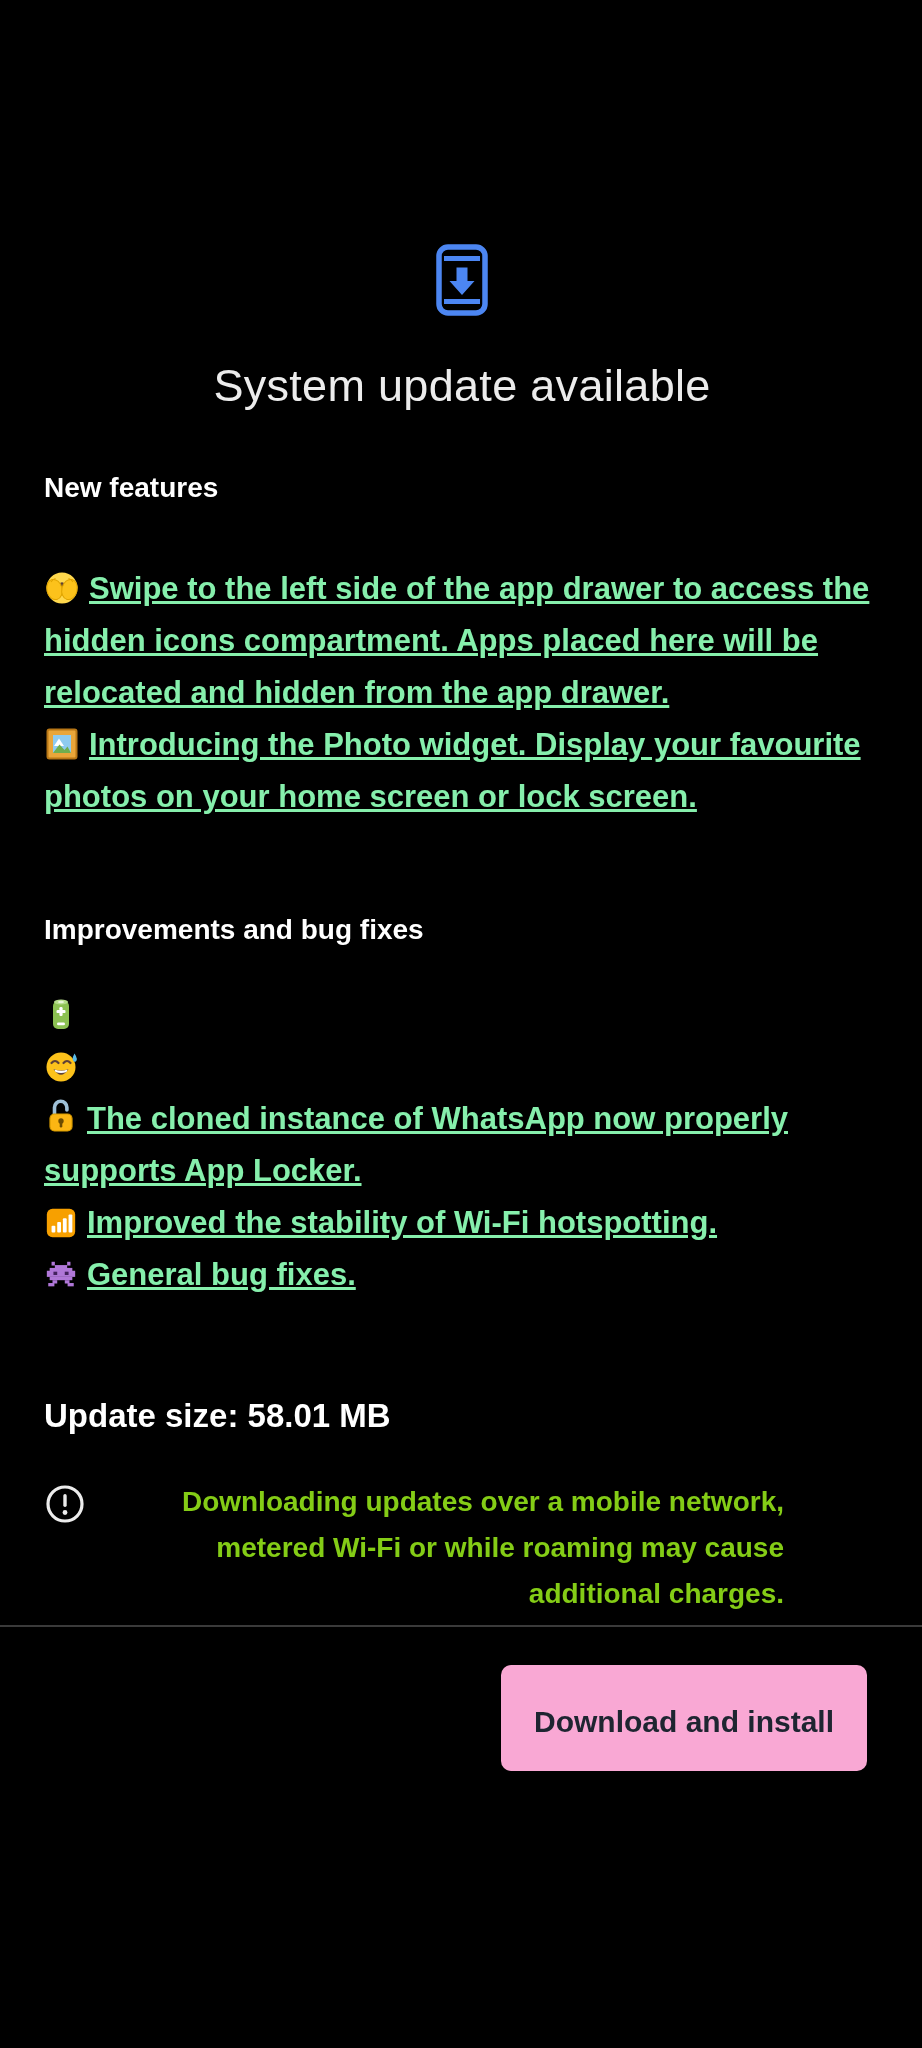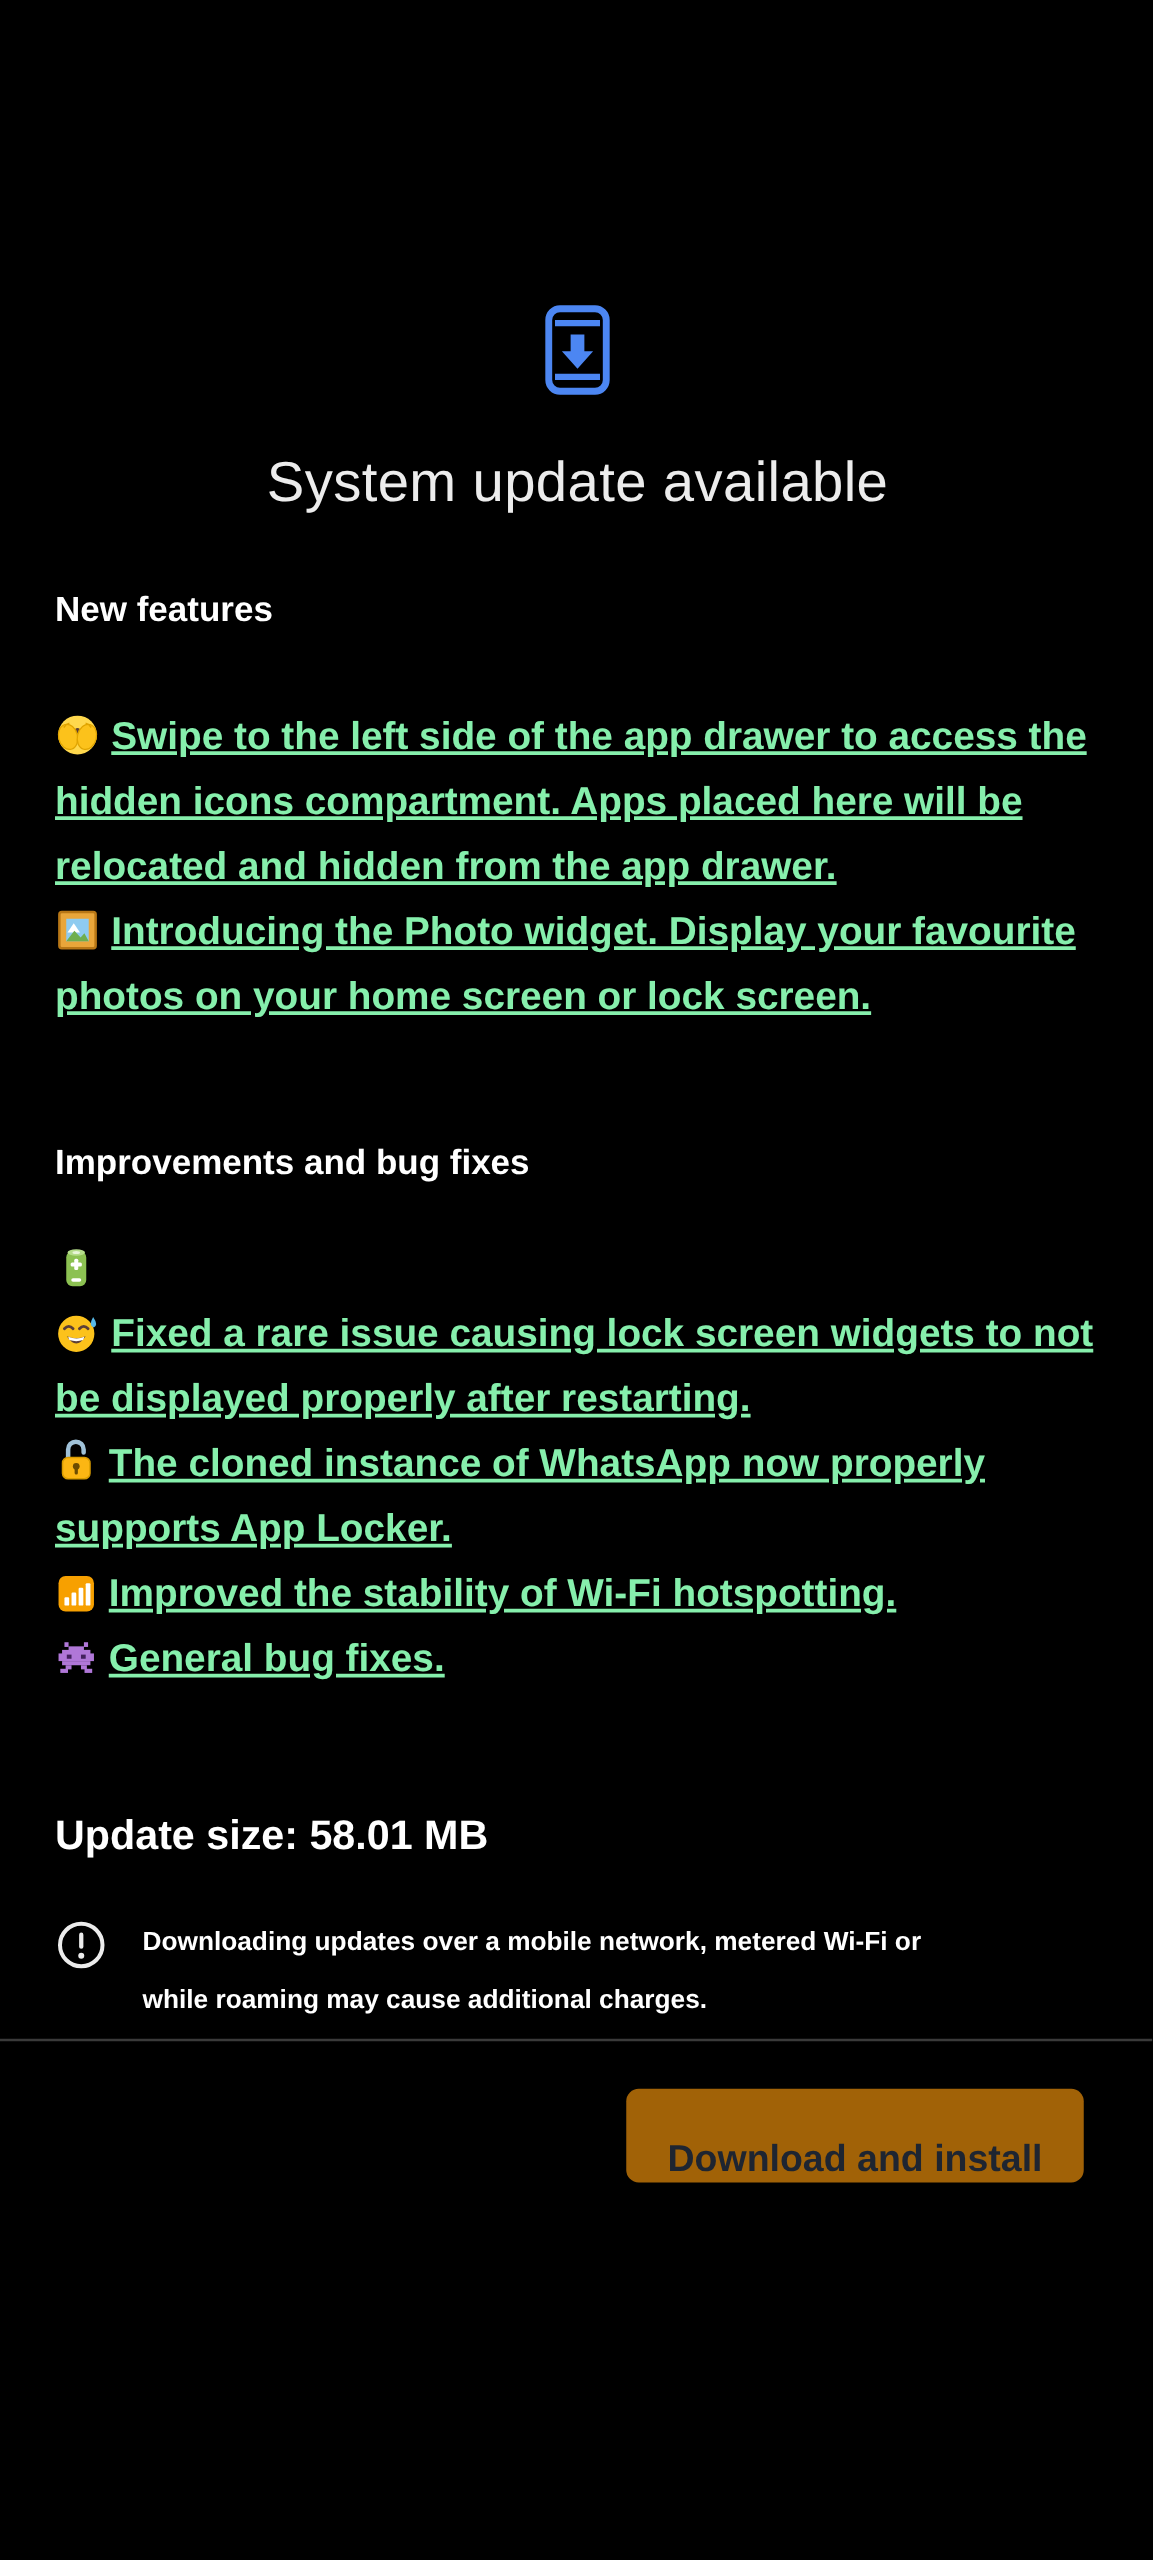--- a/index.html
+++ b/index.html
@@ -28,28 +28,28 @@
     display:inline-block;vertical-align:-7px;margin-right:9px;
   }
   .update-size{
     margin:92px 0 0;font-size:33px;font-weight:700;color:#ffffff;line-height:46px;
   }
   .notice{
     margin-top:40px;display:flex;align-items:flex-start;
   }
   .notice-icon{flex:0 0 auto;margin-top:4px;}
   .notice-text{
-    margin:0 0 0 28px;max-width:670px;font-size:21px;font-weight:700;
-    color:#ffffff;line-height:46px;
+    margin:0 0 0 28px;max-width:670px;font-size:28px;font-weight:700;
+    color:#84cc16;line-height:46px;text-align:right;
   }
   .divider{margin-top:8px;height:2px;background:#3a3a3a;width:100%;}
   .footer{margin-top:38px;text-align:right;padding-right:55px;}
   .download-button{
-    display:inline-block;height:75px;padding:16px 33px;border:none;border-radius:10px;
-    background:#a16207;color:#1e2531;font-family:"Liberation Sans",sans-serif;
+    display:inline-block;height:106px;padding:16px 33px;border:none;border-radius:10px;
+    background:#f9a8d4;color:#1e2531;font-family:"Liberation Sans",sans-serif;
     font-size:30px;font-weight:700;line-height:82px;cursor:pointer;
   }
 </style>
 </head>
 <body>
 
 <div class="screen">
   <div class="content">
 
     <svg class="hero-icon" width="56" height="74" viewBox="0 0 56 74">
@@ -100,21 +100,21 @@
         </svg>
       </p>
       <p class="feature-item">
         <svg class="emoji" width="36" height="36" viewBox="0 0 36 36">
           <circle cx="17" cy="19" r="14.5" fill="#fcc21b"></circle>
           <path d="M7.5 15 q3.5 -4 7 0" stroke="#5d4037" stroke-width="2.2" fill="none" stroke-linecap="round"></path>
           <path d="M19.5 15 q3.5 -4 7 0" stroke="#5d4037" stroke-width="2.2" fill="none" stroke-linecap="round"></path>
           <path d="M9.5 21 q7.5 11.5 15 0 q-7.5 3 -15 0 z" fill="#5d4037"></path>
           <path d="M10.5 21.4 q7 2.6 13 0 l-1 2.6 q-5.5 1.8 -11 0 z" fill="#ffffff"></path>
           <path d="M30.5 5.5 q4.5 6.5 0.5 8.5 q-4.5 -1.5 -0.5 -8.5" fill="#58b9e8"></path>
-        </svg><span>Fixed a rare issue causing lock screen widgets to not be displayed properly after restarting.</span>
+        </svg>
       </p>
       <p class="feature-item">
         <svg class="emoji" width="34" height="38" viewBox="0 0 34 38">
           <path d="M10.5 17 V9.5 a6.2 6.2 0 0 1 12.4 0 V12" fill="none" stroke="#9fc1d8" stroke-width="3.6" stroke-linecap="round"></path>
           <rect x="6" y="16" width="22" height="17" rx="4.5" fill="#fcb613" stroke="#d89b00" stroke-width="1.2"></rect>
           <circle cx="17" cy="23" r="2.7" fill="#6d4c00"></circle>
           <rect x="15.7" y="24" width="2.6" height="5.5" rx="1.2" fill="#6d4c00"></rect>
         </svg><span>The cloned instance of WhatsApp now properly supports App Locker.</span>
       </p>
       <p class="feature-item">

